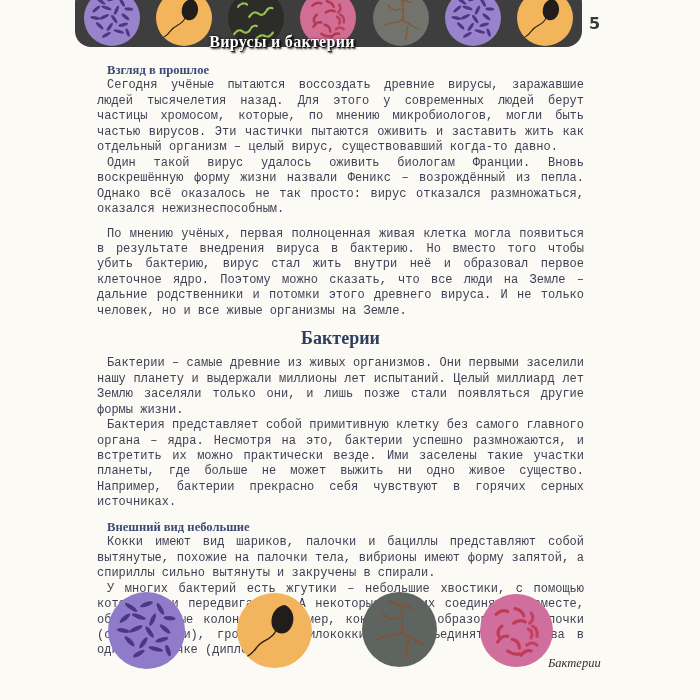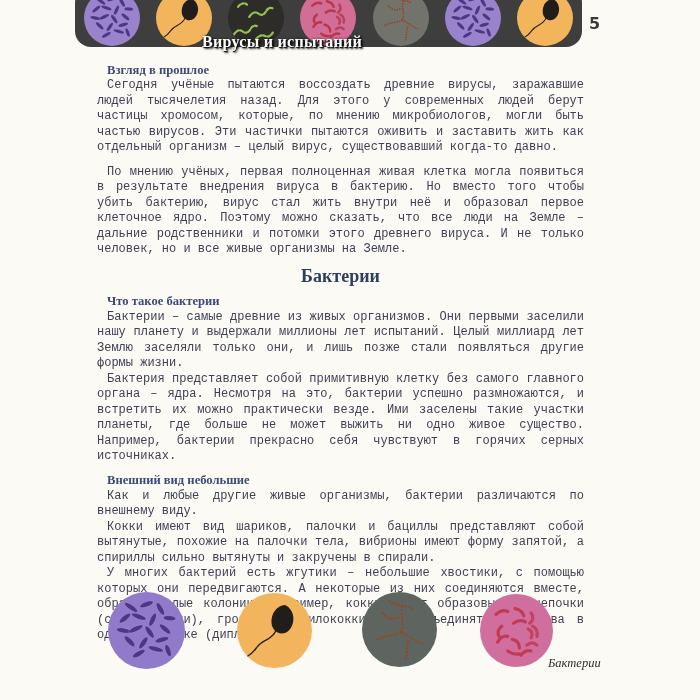--- a/index.html
+++ b/index.html
@@ -149,41 +149,40 @@
         </svg>
       </div>
       <div class="circle" style="background: rgb(243, 181, 91);">
         <svg viewBox="0 0 100 100" xmlns="http://www.w3.org/2000/svg">
     <path d="M64 16 C77 22 79 41 68 51 C59 58 47 52 46 40 C45 27 53 17 64 16 Z" fill="#211d1b"></path>
     <path d="M52 50 C46 64 34 61 26 73 C21 80 17 83 13 85" stroke="#211d1b" stroke-width="1.8" fill="none" stroke-linecap="round"></path>
         </svg>
       </div>
     </div>
 
-  <div class="band-title">Вирусы и испытаний</div>
+  <div class="band-title">Вирусы и бактерии</div>
 
   <div class="page-number">5</div>
 
   <div id="content">
       <section>
         <h3>Взгляд в прошлое</h3>
         <p>Сегодня учёные пытаются воссоздать древние вирусы, заражавшие людей тысячелетия назад. Для этого у современных людей берут частицы хромосом, которые, по мнению микробиологов, могли быть частью вирусов. Эти частички пытаются оживить и заставить жить как отдельный организм – целый вирус, существовавший когда-то давно.</p>
+        <p>Один такой вирус удалось оживить биологам Франции. Вновь воскрешённую форму жизни назвали Феникс – возрождённый из пепла. Однако всё оказалось не так просто: вирус отказался размножаться, оказался нежизнеспособным.</p>
       </section>
       <section>
         <p>По мнению учёных, первая полноценная живая клетка могла появиться в результате внедрения вируса в бактерию. Но вместо того чтобы убить бактерию, вирус стал жить внутри неё и образовал первое клеточное ядро. Поэтому можно сказать, что все люди на Земле – дальние родственники и потомки этого древнего вируса. И не только человек, но и все живые организмы на Земле.</p>
       </section>
       <h2>Бактерии</h2>
       <section>
-        <h3>Что такое бактерии</h3>
         <p>Бактерии – самые древние из живых организмов. Они первыми заселили нашу планету и выдержали миллионы лет испытаний. Целый миллиард лет Землю заселяли только они, и лишь позже стали появляться другие формы жизни.</p>
         <p>Бактерия представляет собой примитивную клетку без самого главного органа – ядра. Несмотря на это, бактерии успешно размножаются, и встретить их можно практически везде. Ими заселены такие участки планеты, где больше не может выжить ни одно живое существо. Например, бактерии прекрасно себя чувствуют в горячих серных источниках.</p>
       </section>
       <section>
         <h3>Внешний вид небольшие</h3>
-        <p>Как и любые другие живые организмы, бактерии различаются по внешнему виду.</p>
         <p>Кокки имеют вид шариков, палочки и бациллы представляют собой вытянутые, похожие на палочки тела, вибрионы имеют форму запятой, а спириллы сильно вытянуты и закручены в спирали.</p>
         <p>У многих бактерий есть жгутики – небольшие хвостики, с помощью которых они передвигаются. А некоторые из них соединяются вместе, образуя целые колонии. Например, кокки могут образовывать цепочки (стрептококки), грозди (стафилококки) или объединяться по два в одной оболочке (диплококки).</p>
       </section>
     </div>
 
   <div id="figure">
       <div class="figure-circle" style="background: rgb(143, 123, 202); left: 108px; top: 592px; width: 77px; height: 77px;"><svg viewBox="0 0 100 100" xmlns="http://www.w3.org/2000/svg">
           <ellipse cx="30" cy="20" rx="10" ry="3.1" fill="#4d3687" stroke="rgba(255,255,255,.22)" stroke-width=".7" transform="rotate(35 30 20)"></ellipse>
           <ellipse cx="50" cy="16" rx="9" ry="3.1" fill="#4d3687" stroke="rgba(255,255,255,.22)" stroke-width=".7" transform="rotate(-20 50 16)"></ellipse>
           <ellipse cx="68" cy="22" rx="9" ry="3.1" fill="#4d3687" stroke="rgba(255,255,255,.22)" stroke-width=".7" transform="rotate(60 68 22)"></ellipse>

